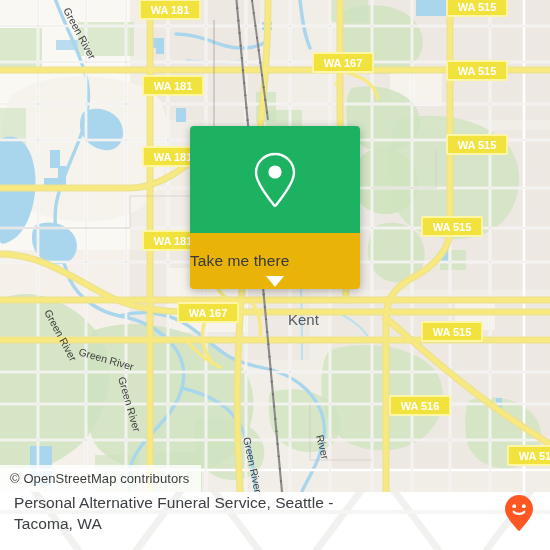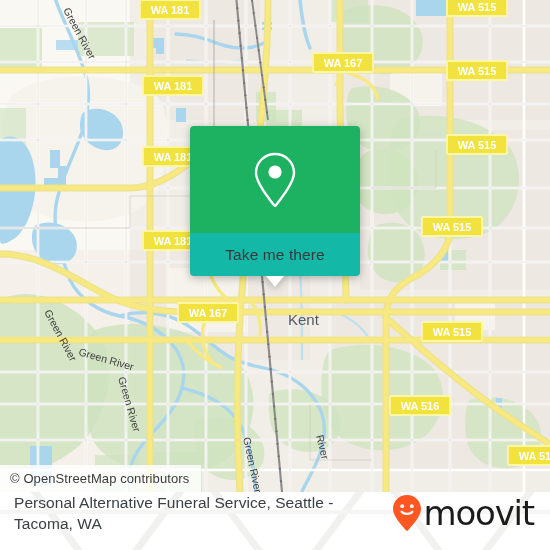--- a/index.html
+++ b/index.html
@@ -65,26 +65,26 @@
     filter: drop-shadow(0 2px 4px rgba(0,0,0,0.28));
   }
   #popup-top {
     height: 107px;
     border-radius: 4px 4px 0 0;
     display: flex;
     align-items: center;
     justify-content: center;
   }
   #popup-bottom {
-    background: #14b8a6;
-    height: 43px;
+    background: #eab308;
+    height: 56px;
     border-radius: 0 0 4px 4px;
     display: flex;
     align-items: center;
-    justify-content: center;
+    justify-content: flex-start;
   }
   #popup-label {
     font-size: 15.5px;
     color: #36393d;
     letter-spacing: .1px;
   }
   #popup-tail {
     position: absolute;
     left: 50%;
     top: 150px;
@@ -460,18 +460,17 @@
     </svg>
     <div id="footer-inner">
       <div id="footer-title">Personal Alternative Funeral Service, Seattle - Tacoma, WA</div>
       <div id="brand">
         <svg width="30" height="38" viewBox="0 0 30 38">
           <path d="M15 1 C7.3 1 1 7.2 1 14.9 C1 23 10.6 31.6 13.9 36.3 C14.4 37 15.6 37 16.1 36.3 C19.4 31.6 29 23 29 14.9 C29 7.2 22.7 1 15 1 Z" fill="#ff5722"></path>
           <circle cx="10.2" cy="12.2" r="1.9" fill="#ffffff"></circle>
           <circle cx="19.8" cy="12.2" r="1.9" fill="#ffffff"></circle>
           <path d="M9.6 17.6 C11.4 20.6 18.6 20.6 20.4 17.6" stroke="#ffffff" stroke-width="2.1" fill="none" stroke-linecap="round"></path>
         </svg>
-        <span id="brand-word" style="color: rgb(27, 27, 27);">moovit</span>
       </div>
     </div>
   </div>
 
 </div>
 
 </body></html>

